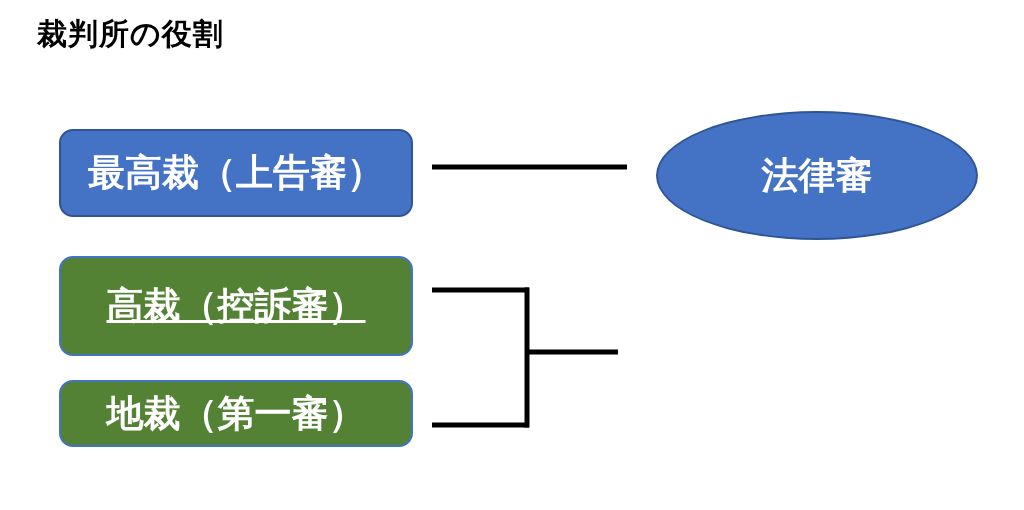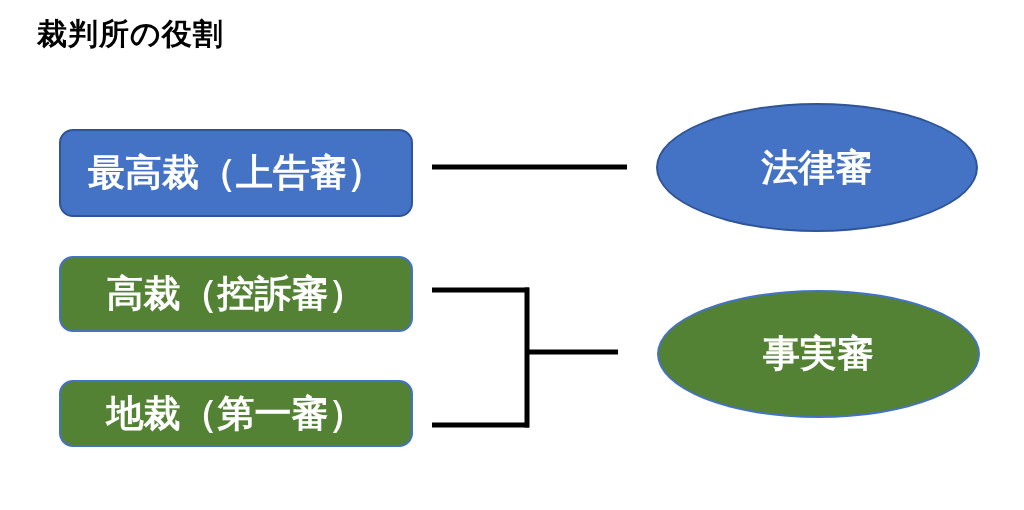--- a/index.html
+++ b/index.html
@@ -48,23 +48,23 @@
   }
   .blue {
     background: #4472C4;
     border: 2px solid #2F5597;
   }
   .green {
     background: #548235;
     border: 2px solid #4472C4;
   }
   #node-supreme  { left: 59px;  top: 129px; width: 354px; height: 88px; }
-  #node-high     { left: 59px;  top: 256px; width: 354px; height: 76px; }
+  #node-high     { left: 59px;  top: 256px; width: 354px; height: 100px; text-decoration: underline; }
   #node-district { left: 59px;  top: 380px; width: 354px; height: 67px; }
-  #node-law      { left: 656px; top: 103px; width: 322px; height: 129px; }
+  #node-law      { left: 656px; top: 111px; width: 322px; height: 129px; }
   #node-fact     { left: 657px; top: 290px; width: 323px; height: 128px; }
   .connector-layer {
     position: absolute;
     left: 0;
     top: 0;
     width: 1024px;
     height: 510px;
     pointer-events: none;
   }
 </style>
@@ -84,23 +84,20 @@
   </div>
 
   <div class="node rect green" id="node-district">
     <span>地裁（第一審）</span>
   </div>
 
   <div class="node ellipse blue" id="node-law">
     <span>法律審</span>
   </div>
 
-  <div class="node ellipse green" id="node-fact">
-    <span>事実審</span>
-  </div>
 
   <svg class="connector-layer" viewBox="0 0 1024 510">
     <line x1="432" y1="167" x2="627" y2="167" stroke-width="5" stroke="#000000"></line>
     <line x1="432" y1="290" x2="529" y2="290" stroke-width="5" stroke="#000000"></line>
     <line x1="527" y1="287.5" x2="527" y2="427.5" stroke-width="5" stroke="#000000"></line>
     <line x1="527" y1="352" x2="618" y2="352" stroke-width="5" stroke="#000000"></line>
     <line x1="432" y1="425" x2="529" y2="425" stroke-width="5" stroke="#000000"></line>
   </svg>
 
 </div>

